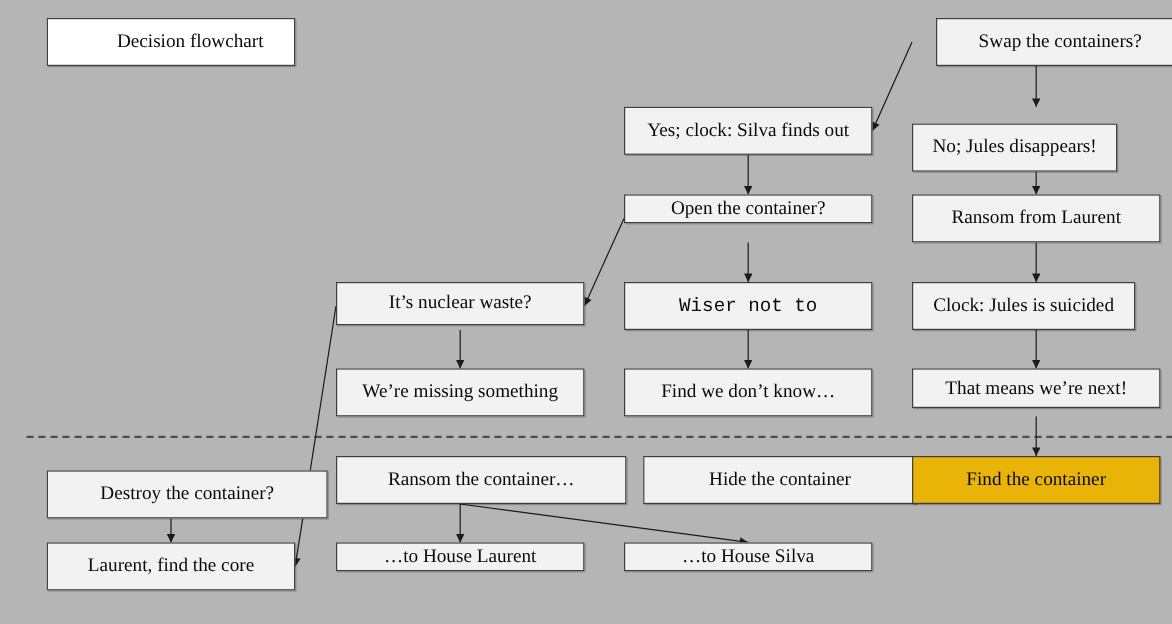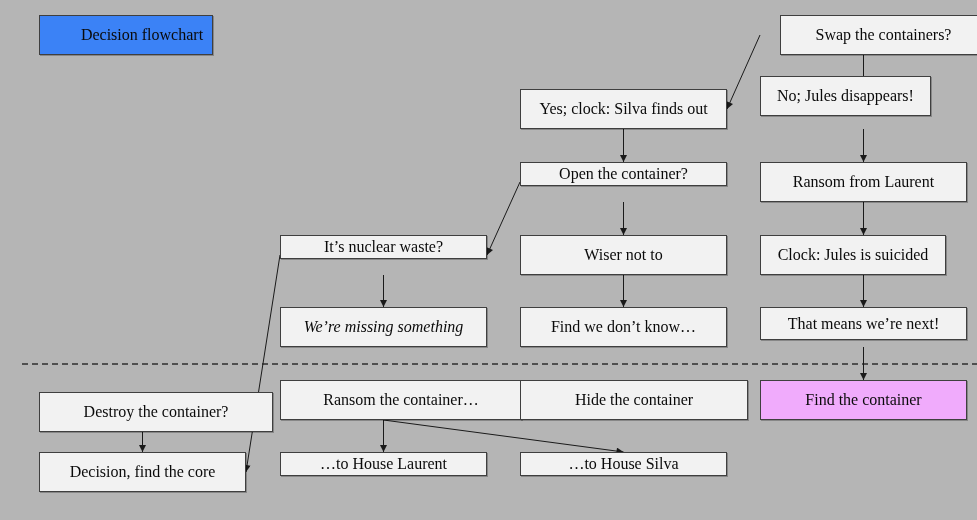--- a/index.html
+++ b/index.html
@@ -59,32 +59,32 @@
       <line x1="863.5" y1="202" x2="863.5" y2="235" stroke="#1a1a1a" stroke-width="1" marker-end="url(#arrowhead)"></line>
       <line x1="383.5" y1="275" x2="383.5" y2="307" stroke="#1a1a1a" stroke-width="1" marker-end="url(#arrowhead)"></line>
       <line x1="623.5" y1="275" x2="623.5" y2="307" stroke="#1a1a1a" stroke-width="1" marker-end="url(#arrowhead)"></line>
       <line x1="863.5" y1="275" x2="863.5" y2="307" stroke="#1a1a1a" stroke-width="1" marker-end="url(#arrowhead)"></line>
       <line x1="863.5" y1="347" x2="863.5" y2="380" stroke="#1a1a1a" stroke-width="1" marker-end="url(#arrowhead)"></line>
       <line x1="280" y1="255" x2="246" y2="472" stroke="#1a1a1a" stroke-width="1" marker-end="url(#arrowhead)"></line>
       <line x1="142.5" y1="420" x2="142.5" y2="452" stroke="#1a1a1a" stroke-width="1" marker-end="url(#arrowhead)"></line>
       <line x1="383.5" y1="420" x2="383.5" y2="452" stroke="#1a1a1a" stroke-width="1" marker-end="url(#arrowhead)"></line>
       <line x1="383.5" y1="420" x2="623.5" y2="452" stroke="#1a1a1a" stroke-width="1" marker-end="url(#arrowhead)"></line>
     </svg>
-<div class="node" style="left: 39px; top: 15px; width: 174px; height: 40px; background: #3b82f6; border-color: rgb(63, 63, 63); padding-left: 32px;">Decision flowchart</div>
+<div class="node" style="left: 39px; top: 15px; width: 207px; height: 40px; background: #ffffff; border-color: rgb(63, 63, 63); padding-left: 32px;">Decision flowchart</div>
     <div class="node" style="left: 780px; top: 15px; width: 207px; height: 40px; background: rgb(242, 242, 242); border-color: rgb(63, 63, 63);">Swap the containers?</div>
     <div class="node" style="left: 520px; top: 89px; width: 207px; height: 40px; background: rgb(242, 242, 242); border-color: rgb(63, 63, 63);">Yes; clock: Silva finds out</div>
-    <div class="node" style="left: 760px; top: 76px; width: 171px; height: 40px; background: rgb(242, 242, 242); border-color: rgb(63, 63, 63);">No; Jules disappears!</div>
+    <div class="node" style="left: 760px; top: 103px; width: 171px; height: 40px; background: rgb(242, 242, 242); border-color: rgb(63, 63, 63);">No; Jules disappears!</div>
     <div class="node" style="left: 520px; top: 162px; width: 207px; height: 24px; background: rgb(242, 242, 242); border-color: rgb(63, 63, 63);">Open the container?</div>
     <div class="node" style="left: 760px; top: 162px; width: 207px; height: 40px; background: rgb(242, 242, 242); border-color: rgb(63, 63, 63);">Ransom from Laurent</div>
-    <div class="node" style="left: 280px; top: 235px; width: 207px; height: 24px; background: rgb(242, 242, 242); border-color: rgb(63, 63, 63);">It’s nuclear waste?</div>
-    <div class="node" style="left: 520px; top: 235px; width: 207px; height: 40px; background: rgb(242, 242, 242); border-color: rgb(63, 63, 63);">Wiser not to</div>
+    <div class="node" style="left: 280px; top: 235px; width: 207px; height: 36px; background: rgb(242, 242, 242); border-color: rgb(63, 63, 63);">It’s nuclear waste?</div>
+    <div class="node" style="left: 520px; top: 235px; width: 207px; height: 40px; background: rgb(242, 242, 242); border-color: rgb(63, 63, 63); font-family: Liberation Mono, monospace;">Wiser not to</div>
     <div class="node" style="left: 760px; top: 235px; width: 186px; height: 40px; background: rgb(242, 242, 242); border-color: rgb(63, 63, 63);">Clock: Jules is suicided</div>
-    <div class="node" style="left: 280px; top: 307px; width: 207px; height: 40px; background: rgb(242, 242, 242); border-color: rgb(63, 63, 63); font-style: italic;">We’re missing something</div>
+    <div class="node" style="left: 280px; top: 307px; width: 207px; height: 40px; background: rgb(242, 242, 242); border-color: rgb(63, 63, 63);">We’re missing something</div>
     <div class="node" style="left: 520px; top: 307px; width: 207px; height: 40px; background: rgb(242, 242, 242); border-color: rgb(63, 63, 63);">Find we don’t know…</div>
     <div class="node" style="left: 760px; top: 307px; width: 207px; height: 33px; background: rgb(242, 242, 242); border-color: rgb(63, 63, 63);">That means we’re next!</div>
     <div class="node" style="left: 39px; top: 392px; width: 234px; height: 40px; background: rgb(242, 242, 242); border-color: rgb(63, 63, 63);">Destroy the container?</div>
     <div class="node" style="left: 280px; top: 380px; width: 242px; height: 40px; background: rgb(242, 242, 242); border-color: rgb(63, 63, 63);">Ransom the container…</div>
-    <div class="node" style="left: 520px; top: 380px; width: 228px; height: 40px; background: rgb(242, 242, 242); border-color: rgb(63, 63, 63);">Hide the container</div>
-    <div class="node" style="left: 760px; top: 380px; width: 207px; height: 40px; background: #f0abfc; border-color: rgb(63, 63, 63);">Find the container</div>
-    <div class="node" style="left: 39px; top: 452px; width: 207px; height: 40px; background: rgb(242, 242, 242); border-color: rgb(63, 63, 63);">Decision, find the core</div>
+    <div class="node" style="left: 536px; top: 380px; width: 228px; height: 40px; background: rgb(242, 242, 242); border-color: rgb(63, 63, 63);">Hide the container</div>
+    <div class="node" style="left: 760px; top: 380px; width: 207px; height: 40px; background: #eab308; border-color: rgb(63, 63, 63);">Find the container</div>
+    <div class="node" style="left: 39px; top: 452px; width: 207px; height: 40px; background: rgb(242, 242, 242); border-color: rgb(63, 63, 63);">Laurent, find the core</div>
     <div class="node" style="left: 280px; top: 452px; width: 207px; height: 24px; background: rgb(242, 242, 242); border-color: rgb(63, 63, 63);">…to House Laurent</div>
     <div class="node" style="left: 520px; top: 452px; width: 207px; height: 24px; background: rgb(242, 242, 242); border-color: rgb(63, 63, 63);">…to House Silva</div>
   </div>
 
 </body></html>

